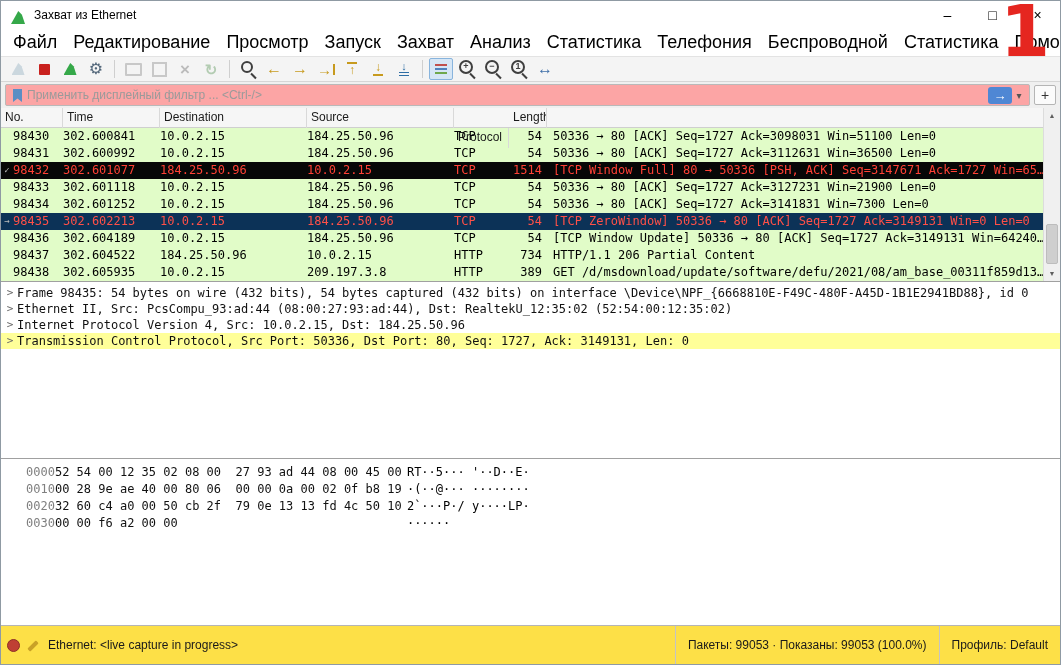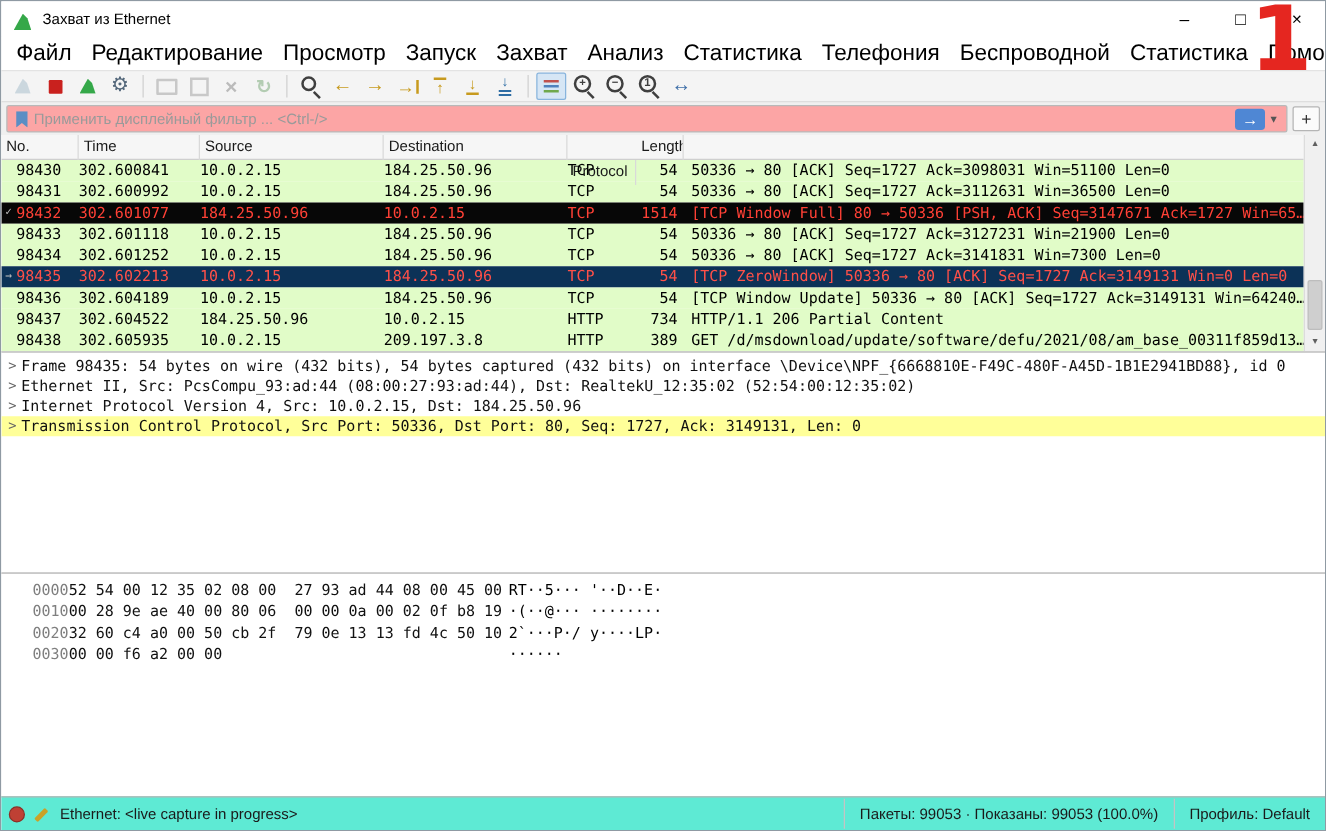--- a/index.html
+++ b/index.html
@@ -109,28 +109,28 @@
   .dline.selected{background:var(--detail-highlight,#ffff99);}
   .dexp{flex:0 0 14px;text-align:center;color:#666;font-size:11px;}
   .dtext{overflow:hidden;}
   
   .hex-pane{flex:1;background:#ffffff;padding-top:5px;font-family:"DejaVu Sans Mono",monospace;font-size:12px;overflow:hidden;}
   .hrow{display:flex;height:17px;line-height:17px;white-space:pre;}
   .hoff{flex:0 0 46px;padding-left:25px;color:#7f7f7f;}
   .hbytes{flex:0 0 352px;}
   .hascii{flex:1;color:#000;}
   
-  .statusbar{flex:0 0 27px;display:flex;align-items:center;background:#5eead4;border-top:1px solid #b5b5b5;
+  .statusbar{flex:0 0 27px;display:flex;align-items:center;background:#fde047;border-top:1px solid #b5b5b5;
     font-size:12px;color:#1a1a1a;padding-left:6px;}
   .sb-exp{width:13px;height:13px;border-radius:50%;background:#bf4034;border:1px solid #8c2f27;margin-right:6px;}
   .sb-pencil{width:14px;height:14px;position:relative;margin-right:8px;}
   .sb-pencil::before{content:"";position:absolute;left:1px;top:6px;width:12px;height:4px;background:#c9a227;border-radius:1px;transform:rotate(-45deg);}
   .sb-left-text{flex:0 0 auto;}
   .sb-spacer{flex:1;}
-  .sb-sec{height:24px;display:flex;align-items:center;border-left:1px solid #c4c4c4;padding:0 12px;}
+  .sb-sec{height:38px;display:flex;align-items:center;border-left:1px solid #c4c4c4;padding:0 12px;}
 </style>
 </head>
 <body>
 
 <div class="window">
 
   <div class="titlebar">
     <span class="app-icon">
         <i></i>
       </span>
@@ -194,22 +194,22 @@
       <span class="apply-btn">→</span>
       <span class="dd-btn">▾</span>
     </div>
     <span class="plus-btn">+</span>
   </div>
 
   <div class="packet-area">
     <div class="plist-header" id="plist-header">
         <span class="hcell h-no">No.</span>
         <span class="hcell h-time">Time</span>
+        <span class="hcell h-destination">Destination</span>
         <span class="hcell h-source">Source</span>
-        <span class="hcell h-destination">Destination</span>
         <span class="hcell h-protocol">Protocol</span>
         <span class="hcell h-length">Length</span>
       </div>
     <div id="plist-rows">
         <div class="prow green"><span class="cell c-marker"></span><span class="cell c-no">98430</span><span class="cell c-time">302.600841</span><span class="cell c-source">10.0.2.15</span><span class="cell c-destination">184.25.50.96</span><span class="cell c-protocol">TCP</span><span class="cell c-length">54</span><span class="cell c-info">50336 → 80 [ACK] Seq=1727 Ack=3098031 Win=51100 Len=0</span></div>
         <div class="prow green"><span class="cell c-marker"></span><span class="cell c-no">98431</span><span class="cell c-time">302.600992</span><span class="cell c-source">10.0.2.15</span><span class="cell c-destination">184.25.50.96</span><span class="cell c-protocol">TCP</span><span class="cell c-length">54</span><span class="cell c-info">50336 → 80 [ACK] Seq=1727 Ack=3112631 Win=36500 Len=0</span></div>
         <div class="prow bad"><span class="cell c-marker">✓</span><span class="cell c-no">98432</span><span class="cell c-time">302.601077</span><span class="cell c-source">184.25.50.96</span><span class="cell c-destination">10.0.2.15</span><span class="cell c-protocol">TCP</span><span class="cell c-length">1514</span><span class="cell c-info">[TCP Window Full] 80 → 50336 [PSH, ACK] Seq=3147671 Ack=1727 Win=65…</span></div>
         <div class="prow green"><span class="cell c-marker"></span><span class="cell c-no">98433</span><span class="cell c-time">302.601118</span><span class="cell c-source">10.0.2.15</span><span class="cell c-destination">184.25.50.96</span><span class="cell c-protocol">TCP</span><span class="cell c-length">54</span><span class="cell c-info">50336 → 80 [ACK] Seq=1727 Ack=3127231 Win=21900 Len=0</span></div>
         <div class="prow green"><span class="cell c-marker"></span><span class="cell c-no">98434</span><span class="cell c-time">302.601252</span><span class="cell c-source">10.0.2.15</span><span class="cell c-destination">184.25.50.96</span><span class="cell c-protocol">TCP</span><span class="cell c-length">54</span><span class="cell c-info">50336 → 80 [ACK] Seq=1727 Ack=3141831 Win=7300 Len=0</span></div>
         <div class="prow selected"><span class="cell c-marker">→</span><span class="cell c-no">98435</span><span class="cell c-time">302.602213</span><span class="cell c-source">10.0.2.15</span><span class="cell c-destination">184.25.50.96</span><span class="cell c-protocol">TCP</span><span class="cell c-length">54</span><span class="cell c-info">[TCP ZeroWindow] 50336 → 80 [ACK] Seq=1727 Ack=3149131 Win=0 Len=0</span></div>

